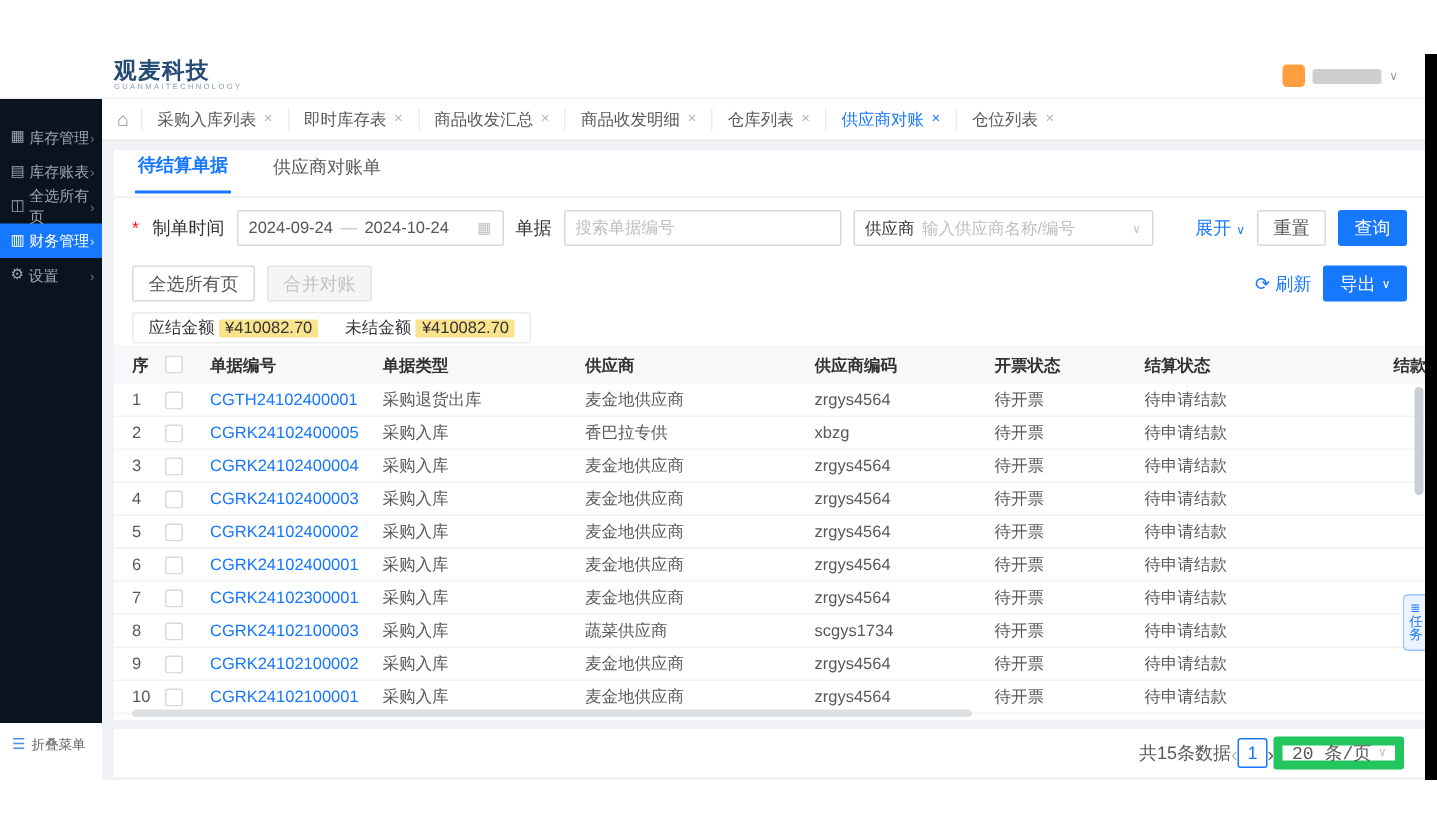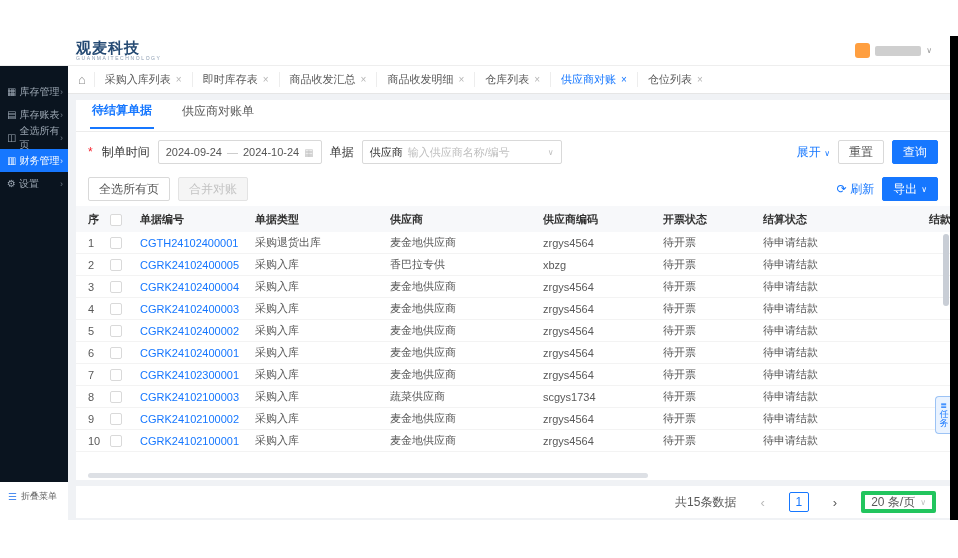--- a/index.html
+++ b/index.html
@@ -88,26 +88,26 @@
   .cb { display:inline-block; width:12px; height:12px; border:1px solid #d9d9d9; border-radius:2px;
     background:#fff; vertical-align:middle; cursor:pointer; }
   .doc-link { color:#1677ff; cursor:pointer; }
   #vscroll { position:absolute; right:1px; top:28px; width:6px; height:210px; }
   #vscroll .thumb { width:6px; height:72px; border-radius:3px; background:#c9ced6; }
   #hscroll { position:absolute; left:12px; bottom:2px; width:560px; height:5px;
     border-radius:3px; background:#dde0e5; }
 
   
   #footerbar { position:absolute; left:8px; top:420px; width:874px; height:32px; background:#fff;
-    display:flex; align-items:center; justify-content:flex-end; gap:24px; padding-right:14px; color:#595959; }
+    display:flex; align-items:center; justify-content:flex-end; gap:0; padding-right:14px; color:#595959; }
   .pg-arrow { color:#b9b9b9; font-size:13px; cursor:pointer; }
   .pg-page { width:20px; height:20px; line-height:18px; text-align:center; border:1px solid #1677ff;
     border-radius:2px; color:#1677ff; cursor:pointer; }
-  .pg-size { height:22px; border:4px solid #22c55e; border-radius:2px; padding:0 6px; display:flex;
-    align-items:center; gap:5px; cursor:pointer; }
+  .pg-size { height:22px; border:6px solid #22c55e; border-radius:2px; padding:0 6px; display:flex;
+    align-items:center; gap:5px; cursor:pointer;font-family:Liberation Mono, monospace; }
 
   
   #task-tab { position:absolute; left:935px; top:396px; width:16px; height:38px; background:#eaf3ff;
     border:1px solid #9cc3f5; border-right:none; border-radius:4px 0 0 4px; display:flex;
     flex-direction:column; align-items:center; justify-content:center; color:#1677ff; cursor:pointer; }
   #task-tab .glyph { font-size:8px; line-height:1; }
   #task-tab .vtxt { font-size:9px; line-height:1.05; width:10px; text-align:right; }
 
   
   #right-strip { position:absolute; left:950px; top:36px; width:8px; height:484px; background:#000; }
@@ -195,27 +195,30 @@
           <span>待结算单据</span>
         </span>
         <span class="ctab">
           <span>供应商对账单</span>
         </span>
     </div>
 
     <div class="filters">
       <span class="req">*</span>
       <span class="flabel">制单时间</span>
-      <span class="fbox" style="width:164px;">
+      <span class="fbox" style="width:178px;">
         <span>2024-09-24</span>
         <span class="ph">—</span>
         <span>2024-10-24</span>
         <span class="cal" style="margin-left:auto;">▦</span>
       </span>
       <span class="flabel">单据</span>
+      <span class="fbox" style="width:185px;">
+        <input class="ipt" placeholder="搜索单据编号" style="">
+      </span>
       <span class="fbox" style="width:200px;">
         <span class="flabel">供应商</span>
         <span class="ph">输入供应商名称/编号</span>
         <span class="caret" style="margin-left:auto;">∨</span>
       </span>
       <span class="link-blue spacer">
         <span>展开</span> <span class="caret" style="color:#1677ff;">∨</span>
       </span>
       <button class="btn">重置</button>
       <button class="btn primary">查询</button>
@@ -227,20 +230,32 @@
       <span class="link-blue spacer">
         <span>⟳</span>
         <span>刷新</span>
       </span>
       <button class="btn primary">
         <span>导出</span>
         <span class="caret" style="color:#fff;">∨</span>
       </button>
     </div>
 
+    <div class="summary-row">
+      <span class="summary-box">
+        <span>
+          <span>应结金额</span>
+          <span class="amount">¥410082.70</span>
+        </span>
+        <span>
+          <span>未结金额</span>
+          <span class="amount">¥410082.70</span>
+        </span>
+      </span>
+    </div>
 
     <div id="tablezone">
       <div class="thead">
         <span class="c c0">序</span>
         <span class="c c1"><span class="cb"></span></span>
         <span class="c c2">单据编号</span>
         <span class="c c3">单据类型</span>
         <span class="c c4">供应商</span>
         <span class="c c5">供应商编码</span>
         <span class="c c6">开票状态</span>

